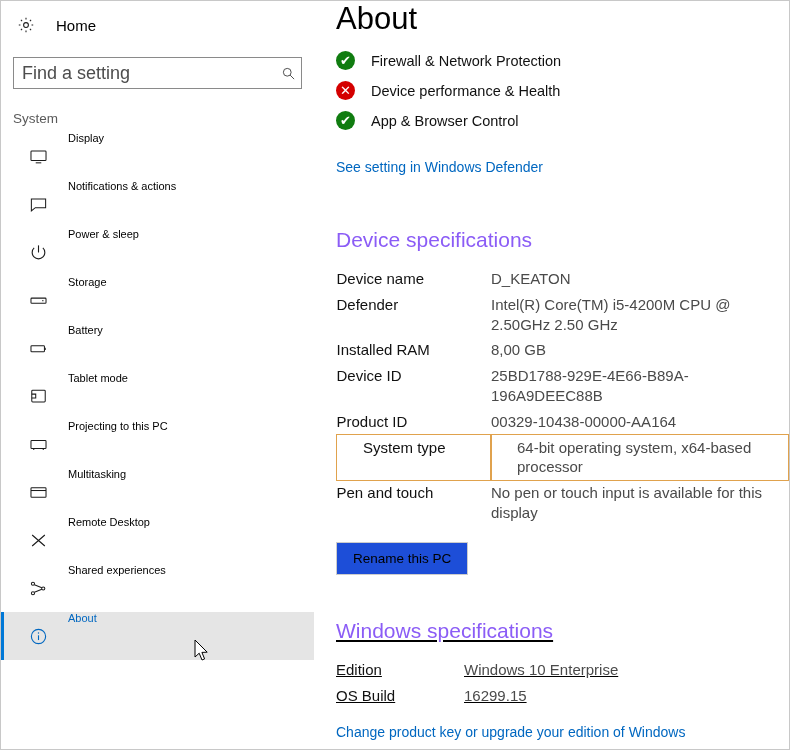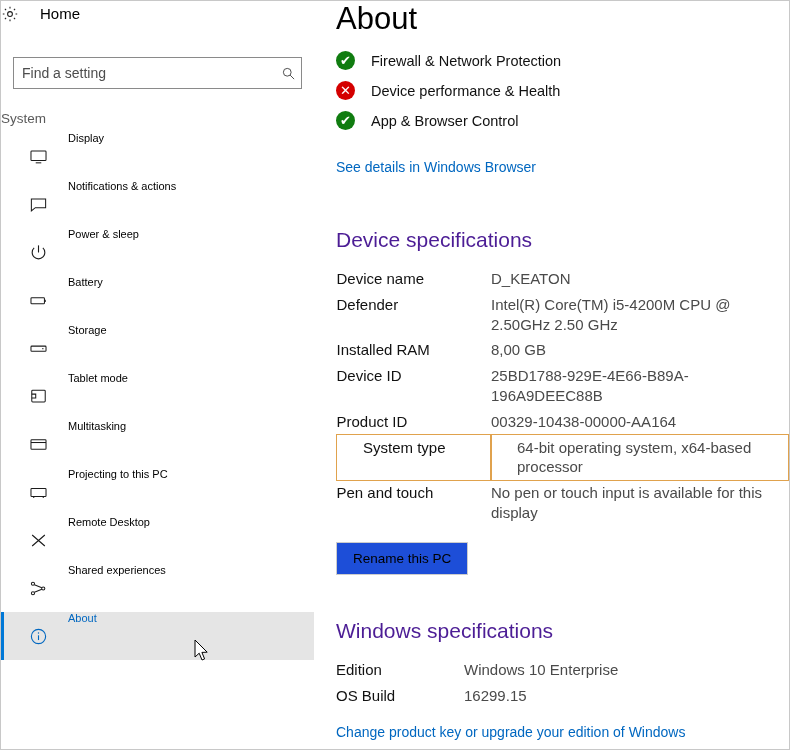--- a/index.html
+++ b/index.html
@@ -26,23 +26,23 @@
 
   
   .sidebar {
     width: 313px;
     flex: 0 0 313px;
     background: #ffffff;
     position: relative;
   }
   .home-row {
     display: flex;
-    align-items: flex-start;
+    align-items: center;
     height: 40px;
-    padding-left: 0;
+    padding-left: 16px;
     margin-top: 4px;
   }
   .home-row .ico {
     width: 26px;
     display: flex;
     align-items: center;
     justify-content: flex-start;
   }
   .home-label {
     font-size: 15px;
@@ -56,37 +56,37 @@
     display: flex;
     align-items: center;
     background: #ffffff;
     position: relative;
   }
   .search-box input {
     border: 0;
     outline: none;
     flex: 1;
     font-family: "Liberation Sans", sans-serif;
-    font-size: 14px;
+    font-size: 18px;
     color: #b91c1c;
     padding-left: 8px;
     background: transparent;
   }
   .search-box input::placeholder { color: #4d4d4d; }
   .search-icon {
     width: 26px;
     display: flex;
     align-items: center;
     justify-content: center;
     color: #333;
   }
   .section-title {
     font-size: 13.5px;
     color: #5a5a5a;
-    padding: 0 0 0 0;
+    padding: 0 0 0 12px;
     margin-top: 22px;
     margin-bottom: 6px;
   }
   .nav-list { list-style: none; margin: 0; padding: 0; }
   .nav-item {
     display: flex;
     height: 48px;
     padding-left: 28px;
     font-size: 11px;
     color: #000;
@@ -159,21 +159,21 @@
     font-size: 14px;
     text-decoration: none;
     display: inline-block;
   }
   .defender-link { margin-top: 18px; }
 
   h2.section-head {
     font-size: 21px;
     font-weight: normal;
     margin: 0;
-    color: #4c1d95;
+    color: #8b5cf6;
   }
   .spec-block { margin-top: 0px; }
   .spec-table {
     border-collapse: collapse;
     margin-top: 14px;
     width: 452px;
   }
   .spec-table td {
     font-size: 15px;
     padding: 3px 0;
@@ -199,21 +199,21 @@
     background: #1d4ed8;
     border: 1px solid #cccccc;
     color: #000;
     font-size: 13.5px;
     font-family: "Liberation Sans", sans-serif;
     padding: 8px 16px;
     min-width: 130px;
     cursor: default;
   }
 
-  .win-spec-head { margin-top: 44px; }
+  .win-spec-head { margin-top: 44px; text-decoration: underline; }
   .bottom-link { margin-top: 16px; }
 
   
   .cursor {
     position: absolute;
     left: 193px;
     top: 638px;
     width: 16px;
     height: 24px;
     pointer-events: none;
@@ -283,73 +283,73 @@
             </svg>
           </span>
           <span class="lbl">Power &amp; sleep</span>
         </div>
       </li>
 
       <li class="nav-item-wrap">
         <div class="nav-item">
           <span class="ico">
             <svg width="19" height="19" viewBox="0 0 24 24" fill="none" stroke="#1b1b1b" stroke-width="1.3">
+              <rect x="2.5" y="9" width="19" height="6.5" rx="1"></rect>
+              <circle cx="17.5" cy="12.2" r="0.9" fill="#1b1b1b" stroke="none"></circle>
+            </svg>
+          </span>
+          <span class="lbl">Storage</span>
+        </div>
+      </li>
+
+      <li class="nav-item-wrap">
+        <div class="nav-item">
+          <span class="ico">
+            <svg width="19" height="19" viewBox="0 0 24 24" fill="none" stroke="#1b1b1b" stroke-width="1.3">
               <rect x="2.5" y="8.5" width="17" height="7.5" rx="1"></rect>
               <path d="M20.5 11v3"></path>
             </svg>
           </span>
           <span class="lbl">Battery</span>
         </div>
       </li>
 
       <li class="nav-item-wrap">
         <div class="nav-item">
           <span class="ico">
             <svg width="19" height="19" viewBox="0 0 24 24" fill="none" stroke="#1b1b1b" stroke-width="1.3">
-              <rect x="2.5" y="9" width="19" height="6.5" rx="1"></rect>
-              <circle cx="17.5" cy="12.2" r="0.9" fill="#1b1b1b" stroke="none"></circle>
-            </svg>
-          </span>
-          <span class="lbl">Storage</span>
-        </div>
-      </li>
-
-      <li class="nav-item-wrap">
-        <div class="nav-item">
-          <span class="ico">
-            <svg width="19" height="19" viewBox="0 0 24 24" fill="none" stroke="#1b1b1b" stroke-width="1.3">
               <rect x="3.5" y="4" width="17" height="15" rx="1.2"></rect>
               <path d="M3.5 9h5v5h-5"></path>
             </svg>
           </span>
           <span class="lbl">Tablet mode</span>
         </div>
       </li>
 
       <li class="nav-item-wrap">
         <div class="nav-item">
           <span class="ico">
             <svg width="19" height="19" viewBox="0 0 24 24" fill="none" stroke="#1b1b1b" stroke-width="1.3">
+              <rect x="2.5" y="7" width="19" height="10" rx="1"></rect>
+              <path d="M6 17v2M18 17v2"></path>
+            </svg>
+          </span>
+          <span class="lbl">Projecting to this PC</span>
+        </div>
+      </li>
+
+      <li class="nav-item-wrap">
+        <div class="nav-item">
+          <span class="ico">
+            <svg width="19" height="19" viewBox="0 0 24 24" fill="none" stroke="#1b1b1b" stroke-width="1.3">
               <rect x="2.5" y="6" width="19" height="12" rx="1"></rect>
               <path d="M2.5 9.5h19"></path>
             </svg>
           </span>
           <span class="lbl">Multitasking</span>
-        </div>
-      </li>
-
-      <li class="nav-item-wrap">
-        <div class="nav-item">
-          <span class="ico">
-            <svg width="19" height="19" viewBox="0 0 24 24" fill="none" stroke="#1b1b1b" stroke-width="1.3">
-              <rect x="2.5" y="7" width="19" height="10" rx="1"></rect>
-              <path d="M6 17v2M18 17v2"></path>
-            </svg>
-          </span>
-          <span class="lbl">Projecting to this PC</span>
         </div>
       </li>
 
       <li class="nav-item-wrap">
         <div class="nav-item">
           <span class="ico">
             <svg width="19" height="19" viewBox="0 0 24 24" fill="none" stroke="#1b1b1b" stroke-width="1.4">
               <path d="M4 5l16 14M20 5L4 19"></path>
             </svg>
           </span>
@@ -403,21 +403,21 @@
         <span class="status-label">Device performance &amp; Health</span>
       </div>
 
       <div class="status-row">
         <span class="status-badge badge-ok">✔</span>
         <span class="status-label">App &amp; Browser Control</span>
       </div>
 
     </div>
 
-    <a class="link defender-link" href="#">See details in Windows Browser</a>
+    <a class="link defender-link" href="#">See setting in Windows Defender</a>
 
     <div class="spec-block" style="margin-top:52px;">
       <h2 class="section-head">Device specifications</h2>
 
       <table class="spec-table">
         <tbody>
             <tr>
           <td class="k">Device name</td>
           <td class="v">D_KEATON</td>
         </tr>

